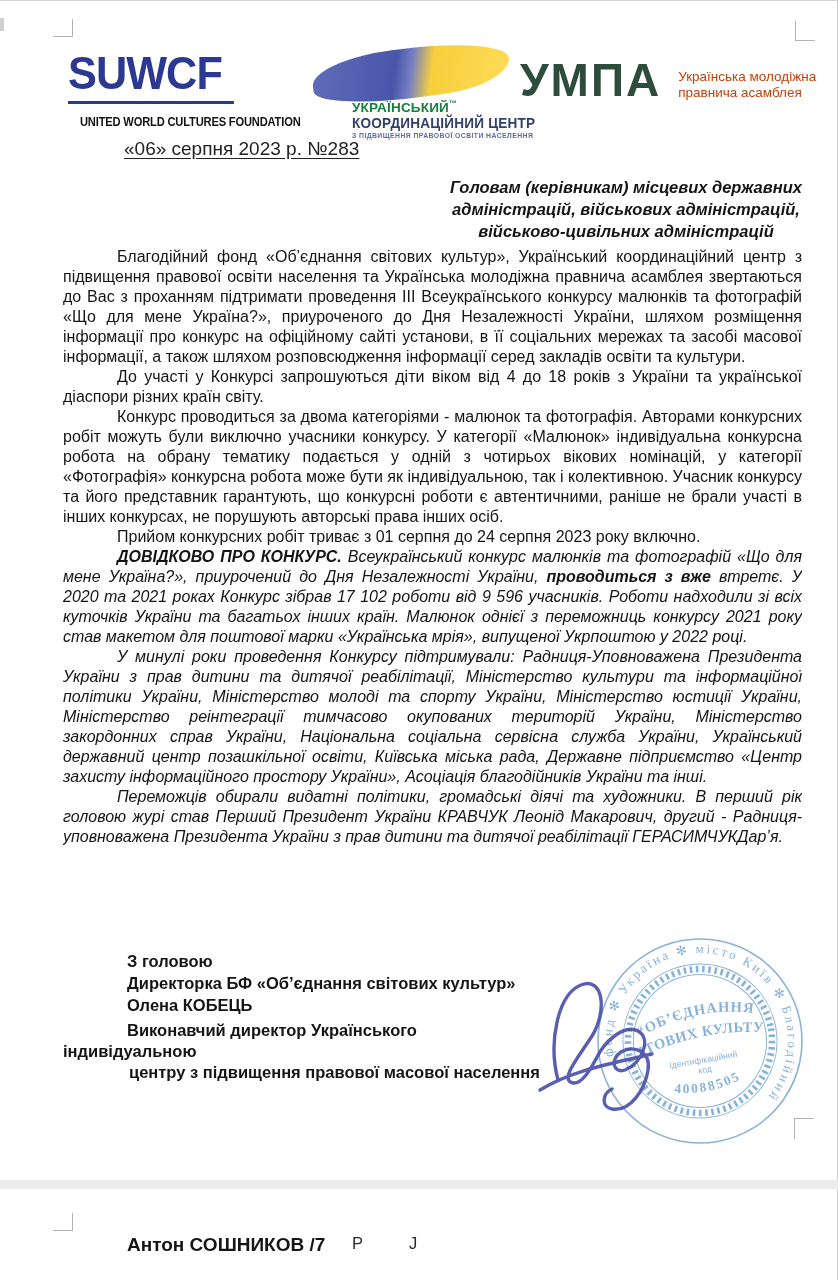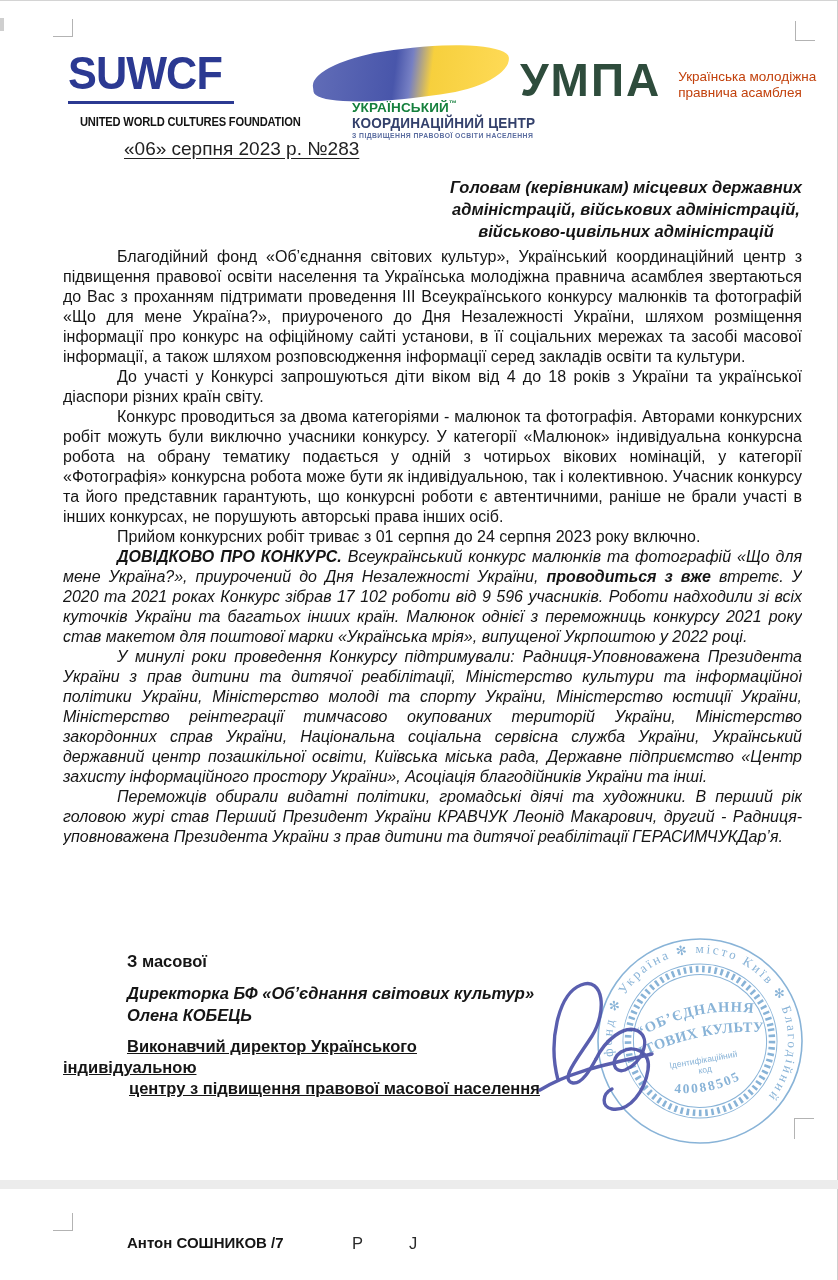--- a/index.html
+++ b/index.html
@@ -62,32 +62,32 @@
     position:absolute;left:63px;top:247px;width:739px;max-height:712px;overflow:hidden;
     font-size:16px;line-height:20px;text-align:justify;color:#151515;
   }
   .body-text p{margin:0;text-indent:54px;}
   .seg-it{font-style:italic;}
   .seg-bd{font-weight:700;}
 
   
   .signoff{position:absolute;left:63px;top:952px;width:739px;font-size:16.5px;font-weight:700;color:#151515;}
   .so-respect{margin-left:64px;}
-  .so-director{margin-left:64px;margin-top:12px;line-height:21.5px;font-style:italic;}
-  .so-exec{margin-top:10px;line-height:21px;text-decoration:underline;}
+  .so-director{margin-left:64px;margin-top:2px;line-height:21.5px;}
+  .so-exec{margin-top:4px;line-height:21px;}
   .so-exec .ind{margin-left:64px;}
   .so-exec .ind2{margin-left:66px;}
 
   
   .stamp{position:absolute;left:593px;top:934px;width:214px;height:214px;}
   .signature{position:absolute;left:528px;top:960px;width:185px;height:165px;}
 
   
   .pagegap{position:absolute;left:0;top:1180px;width:838px;height:9px;background:#ececec;}
-  .footer-exec{position:absolute;left:127px;top:1234px;font-size:15px;font-weight:700;color:#151515;white-space:nowrap;}
+  .footer-exec{position:absolute;left:127px;top:1234px;font-size:19px;font-weight:700;color:#151515;white-space:nowrap;}
   .footer-initials{position:absolute;left:352px;top:1234px;font-size:16.5px;color:#2a2a2a;}
   .footer-initials .gap{display:inline-block;width:46px;}
 </style>
 </head>
 <body>
 
 <div class="edge-top"></div>
 <div class="edge-right"></div>
 <div class="edge-artifact"></div>
 <div class="cmark cmark-tl"></div>
@@ -132,21 +132,21 @@
     <p><span class="">Благодійний фонд «Об’єднання світових культур», Український координаційний центр з підвищення правової освіти населення та Українська молодіжна правнича асамблея звертаються до Вас з проханням підтримати проведення ІІІ Всеукраїнського конкурсу малюнків та фотографій «Що для мене Україна?», приуроченого до Дня Незалежності України, шляхом розміщення інформації про конкурс на офіційному сайті установи, в її соціальних мережах та засобі масової інформації, а також шляхом розповсюдження інформації серед закладів освіти та культури.</span></p>
     <p><span class="">До участі у Конкурсі запрошуються діти віком від 4 до 18 років з України та української діаспори різних країн світу.</span></p>
     <p><span class="">Конкурс проводиться за двома категоріями - малюнок та фотографія. Авторами конкурсних робіт можуть були виключно учасники конкурсу. У категорії «Малюнок» індивідуальна конкурсна робота на обрану тематику подається у одній з чотирьох вікових номінацій, у категорії «Фотографія» конкурсна робота може бути як індивідуальною, так і колективною. Учасник конкурсу та його представник гарантують, що конкурсні роботи є автентичними, раніше не брали участі в інших конкурсах, не порушують авторські права інших осіб.</span></p>
     <p><span class="">Прийом конкурсних робіт триває з 01 серпня до 24 серпня 2023 року включно.</span></p>
     <p><span class="seg-it seg-bd">ДОВІДКОВО ПРО КОНКУРС.</span><span class="seg-it "> Всеукраїнський конкурс малюнків та фотографій «Що для мене Україна?», приурочений до Дня Незалежності України, </span><span class="seg-it seg-bd">проводиться з вже</span><span class="seg-it "> втретє. У 2020 та 2021 роках Конкурс зібрав 17 102 роботи від 9 596 учасників. Роботи надходили зі всіх куточків України та багатьох інших країн. Малюнок однієї з переможниць конкурсу 2021 року став макетом для поштової марки «Українська мрія», випущеної Укрпоштою у 2022 році.</span></p>
     <p><span class="seg-it ">У минулі роки проведення Конкурсу підтримували: Радниця-Уповноважена Президента України з прав дитини та дитячої реабілітації, Міністерство культури та інформаційної політики України, Міністерство молоді та спорту України, Міністерство юстиції України, Міністерство реінтеграції тимчасово окупованих територій України, Міністерство закордонних справ України, Національна соціальна сервісна служба України, Український державний центр позашкільної освіти, Київська міська рада, Державне підприємство «Центр захисту інформаційного простору України», Асоціація благодійників України та інші.</span></p>
     <p><span class="seg-it ">Переможців обирали видатні політики, громадські діячі та художники. В перший рік головою журі став Перший Президент України КРАВЧУК Леонід Макарович, другий - Радниця-уповноважена Президента України з прав дитини та дитячої реабілітації ГЕРАСИМЧУКДар’я.</span></p>
   </main>
 
 <div class="signoff">
-  <div class="so-respect">З масової</div>
+  <div class="so-respect">З головою</div>
   <div class="so-director">
     <div>Директорка БФ «Об’єднання світових культур»</div>
     <div>Олена КОБЕЦЬ</div>
   </div>
   <div class="so-exec">
     <div class="ind">Виконавчий директор Українського</div>
     <div>індивідуальною</div>
     <div class="ind2">центру з підвищення правової масової населення</div>
   </div>
 </div>

